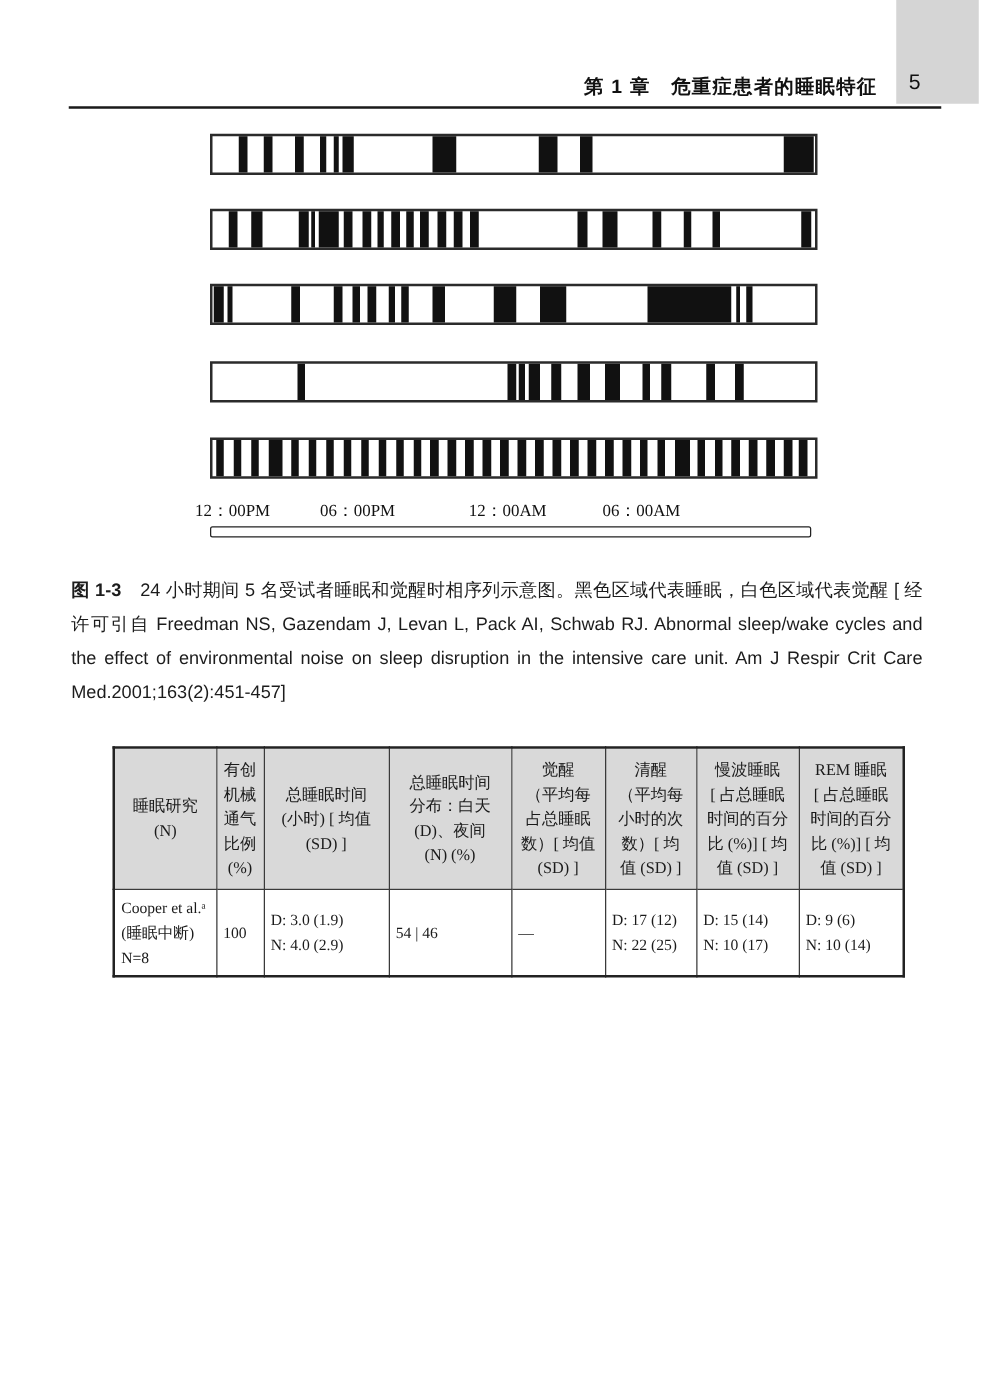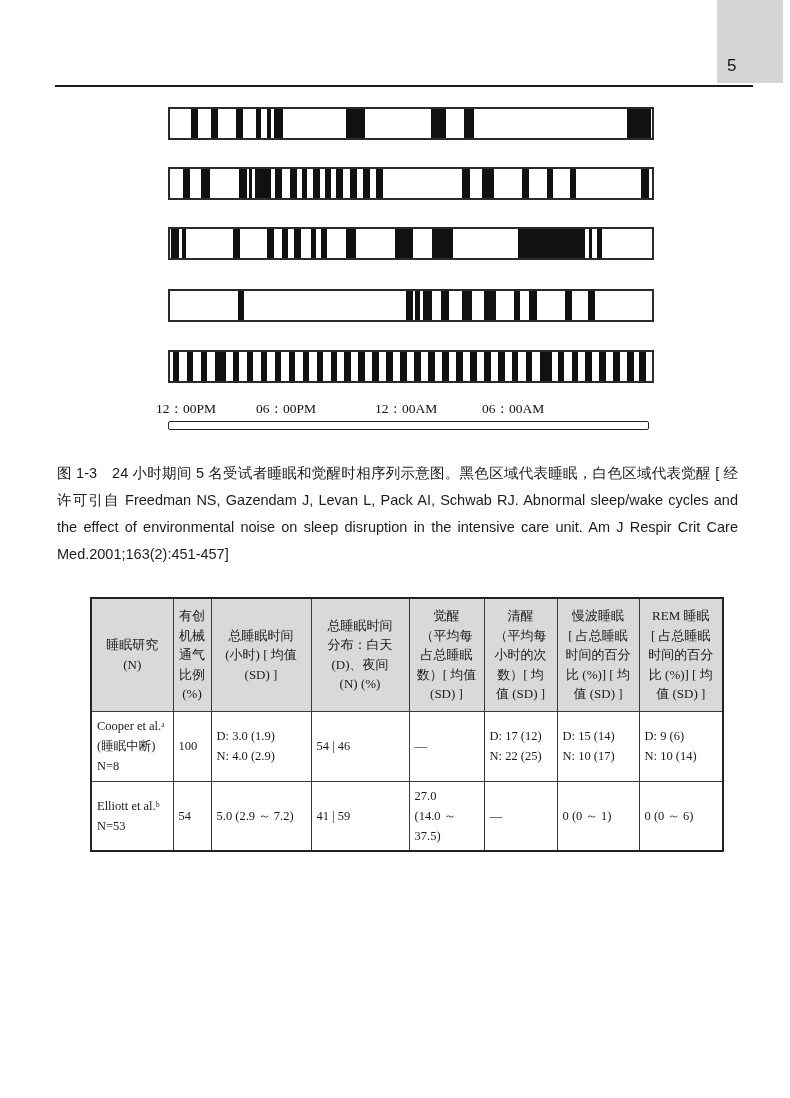--- a/index.html
+++ b/index.html
@@ -23,21 +23,21 @@
 
   
   .time-label{position:absolute;top:400px;font-size:13.5px;color:#111;white-space:nowrap;}
   .axis-bracket{left:168px;top:421px;width:481px;height:9px;background:#fff;
                 border:1.5px solid #222;box-sizing:border-box;border-radius:2px;}
   .axis-duration{left:168px;top:435px;width:481px;text-align:center;font-size:13.5px;color:#111;}
 
   
   .caption{left:57px;top:460px;width:681px;font-family:"Liberation Sans","DejaVu Sans",sans-serif;
            font-size:14.5px;line-height:27px;color:#1c1c1c;text-align:justify;}
-  .caption .cap-label{font-weight:normal;}
+  .caption .cap-label{font-weight:bold;}
 
   
   .table-title{left:90px;top:569px;width:632px;text-align:center;
                font-family:"Liberation Sans","DejaVu Sans",sans-serif;
                font-weight:bold;font-size:14px;color:#111;}
   table.sleep{position:absolute;left:90px;top:597px;width:632px;border-collapse:collapse;
               table-layout:fixed;border:2px solid #222;}
   table.sleep th,table.sleep td{border:1px solid #3a3a3a;white-space:pre-line;
               overflow:hidden;box-sizing:border-box;}
   table.sleep th{background:#d9d9d9;font-weight:normal;text-align:center;vertical-align:middle;
@@ -50,20 +50,21 @@
   tbody tr:nth-child(3){height:78px;}
   tbody tr:nth-child(4){height:72px;}
   tbody tr:nth-child(5){height:46px;}
 </style>
 </head>
 <body>
 
 <div class="page">
 
   <div class="abs corner-box"></div>
+  <div class="abs chapter">第 1 章　危重症患者的睡眠特征</div>
   <div class="abs page-num">5</div>
   <div class="abs head-rule"></div>
 
   <div class="sleep-bar" style="top:107px">
       <div class="seg" style="left: 4.3%; width: 1.5%;"></div>
       <div class="seg" style="left: 8.5%; width: 1.5%;"></div>
       <div class="seg" style="left: 13.7%; width: 1.5%;"></div>
       <div class="seg" style="left: 17.9%; width: 1%;"></div>
       <div class="seg" style="left: 20.1%; width: 0.9%;"></div>
       <div class="seg" style="left: 21.5%; width: 2%;"></div>
@@ -228,29 +229,16 @@
 N: 4.0 (2.9)</td>
         <td>54 | 46</td>
         <td>—</td>
         <td>D: 17 (12)
 N: 22 (25)</td>
         <td>D: 15 (14)
 N: 10 (17)</td>
         <td>D: 9 (6)
 N: 10 (14)</td>
       </tr>
-      <tr>
-        <td>Elliott et al.ᵇ
-N=53</td>
-        <td>54</td>
-        <td>5.0 (2.9 ～ 7.2)</td>
-        <td>41 | 59</td>
-        <td>27.0
-(14.0 ～
-37.5)</td>
-        <td>—</td>
-        <td>0 (0 ～ 1)</td>
-        <td>0 (0 ～ 6)</td>
-      </tr>
     </tbody>
   </table>
 
 </div>
 
 </body></html>

